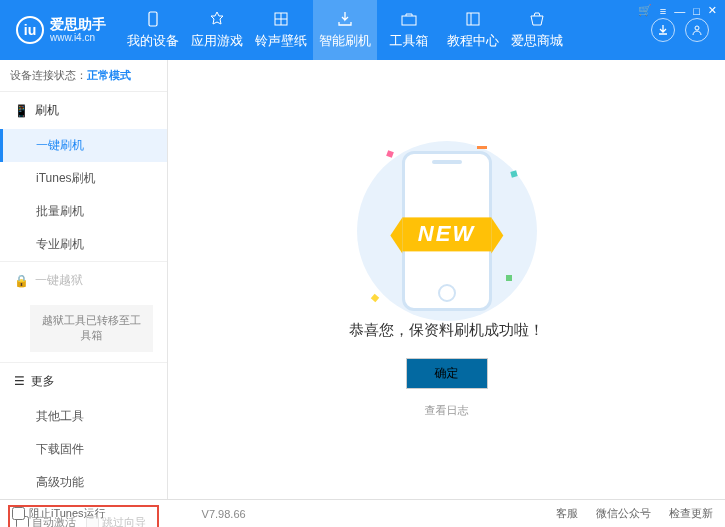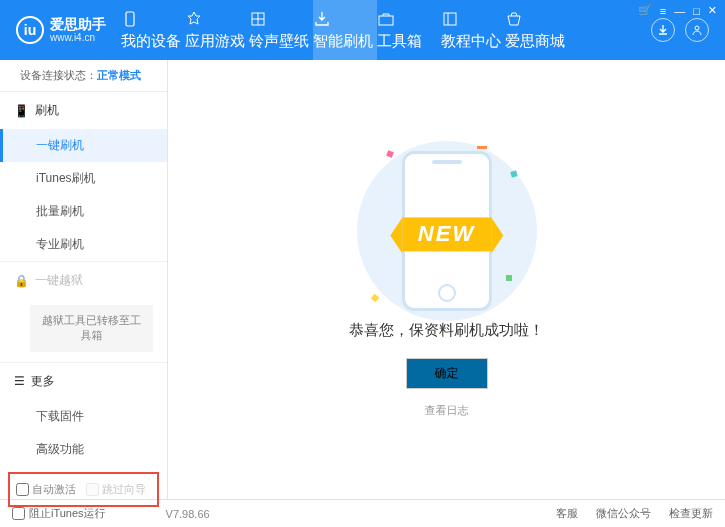--- a/index.html
+++ b/index.html
@@ -4,30 +4,30 @@
 <style>
 *{margin:0;padding:0;box-sizing:border-box;font-family:"Microsoft YaHei",Arial,sans-serif}
 body{width:725px;height:527px;overflow:hidden;background:#fff;font-size:12px;color:#333}
 .header{background:#1e88f5;height:60px;display:flex;align-items:center;padding:0 16px;color:#fff}
 .logo{display:flex;align-items:center;gap:6px;margin-right:15px}
 .logo-icon{width:28px;height:28px;border:2px solid #fff;border-radius:50%;display:flex;align-items:center;justify-content:center;font-weight:bold;font-size:14px}
 .logo-text{display:flex;flex-direction:column;line-height:1.2}
 .logo-text .main{font-size:14px;font-weight:bold}
 .logo-text .sub{font-size:10px;opacity:0.85}
 .nav{display:flex;flex:1;height:100%}
-.nav-item{display:flex;flex-direction:column;justify-content:center;width:64px;height:100%;cursor:pointer;gap:4px;font-size:15px}
+.nav-item{display:flex;flex-direction:column;align-items:center;justify-content:center;width:64px;height:100%;cursor:pointer;gap:4px;font-size:13px}
 .nav-item.active{background:#4fa3f7}
 .nav-icon{width:18px;height:18px;display:flex;align-items:center;justify-content:center}
 .window-controls{position:absolute;top:4px;right:8px;display:flex;gap:8px;color:#fff;font-size:11px;align-items:center}
 .window-controls span{cursor:pointer}
 .header-right{display:flex;gap:10px;align-items:center;margin-left:auto}
 .circle-btn{width:24px;height:24px;border:1.5px solid rgba(255,255,255,0.7);border-radius:50%;display:flex;align-items:center;justify-content:center;cursor:pointer}
 .body{display:flex;height:439px}
 .sidebar{width:168px;border-right:1px solid #e5e5e5;display:flex;flex-direction:column}
-.status-bar{padding:8px 20px;font-size:11px;border-bottom:1px solid #eee;color:#666}
+.status-bar{padding:8px 10px;font-size:11px;border-bottom:1px solid #eee;color:#666}
 .status-bar .mode{color:#1e88f5;font-weight:bold}
 .side-section{border-bottom:1px solid #f0f0f0}
 .side-header{display:flex;align-items:center;gap:6px;padding:10px 14px;font-size:12px;color:#333;cursor:pointer}
 .side-header.locked{color:#bbb}
 .side-item{padding:8px 14px 8px 36px;font-size:12px;color:#555;cursor:pointer}
 .side-item.active{background:#eaf3fe;color:#1e88f5;border-left:3px solid #1e88f5;padding-left:33px}
 .side-note{margin:6px 14px 10px 30px;background:#f5f5f5;padding:8px;font-size:11px;color:#888;text-align:center;line-height:1.4}
 .activation-box{border:2px solid #e74c3c;margin:6px 8px;padding:8px 6px;display:flex;gap:10px;font-size:11px;color:#888}
 .activation-box label{display:flex;align-items:center;gap:3px}
 .main{flex:1;display:flex;flex-direction:column;align-items:center;justify-content:center;position:relative}
@@ -40,21 +40,21 @@
 .new-banner::before,.new-banner::after{content:"";position:absolute;top:0;width:0;height:0;border-top:18px solid transparent;border-bottom:18px solid transparent}
 .new-banner::before{left:-12px;border-right:12px solid #ffc107}
 .new-banner::after{right:-12px;border-left:12px solid #ffc107}
 .confetti{position:absolute;width:6px;height:6px;z-index:1}
 .success-text{font-size:15px;color:#333}
 .ok-btn{margin-top:18px;padding:6px 28px;background:#0369a1;border:1px solid #ccc;cursor:pointer;font-size:12px}
 .view-log{margin-top:14px;font-size:11px;color:#999;cursor:pointer}
 .footer{height:28px;border-top:1px solid #e0e0e0;display:flex;align-items:center;padding:2px 12px;font-size:11px;color:#666}
 .footer .left{display:flex;align-items:center;gap:4px}
 .footer .right{margin-left:auto;display:flex;gap:18px}
-.footer .version{margin-left:60px;color:#888}
+.footer .version{margin-left:96px;color:#888}
 input[type=checkbox]{cursor:pointer}
 </style>
 </head>
 <body>
 
 <div class="window-controls">
   <span>🛒</span>
   <span>≡</span>
   <span>—</span>
   <span>□</span>
@@ -168,20 +168,21 @@
         <span>一键越狱</span>
       </div>
       <div class="side-note">越狱工具已转移至工具箱</div>
     </div>
     <div class="side-section" style="border-bottom:none">
       <div class="side-header">
         <span>☰</span>
         <span>更多</span>
       </div>
       <div id="more-items">
+          <div class="side-item">其他工具</div>
           <div class="side-item">下载固件</div>
           <div class="side-item">高级功能</div>
         </div>
     </div>
     <div style="flex:1"></div>
     <div class="activation-box">
       <label>
           <input type="checkbox" style="">
           <span>自动激活</span>
         </label>

